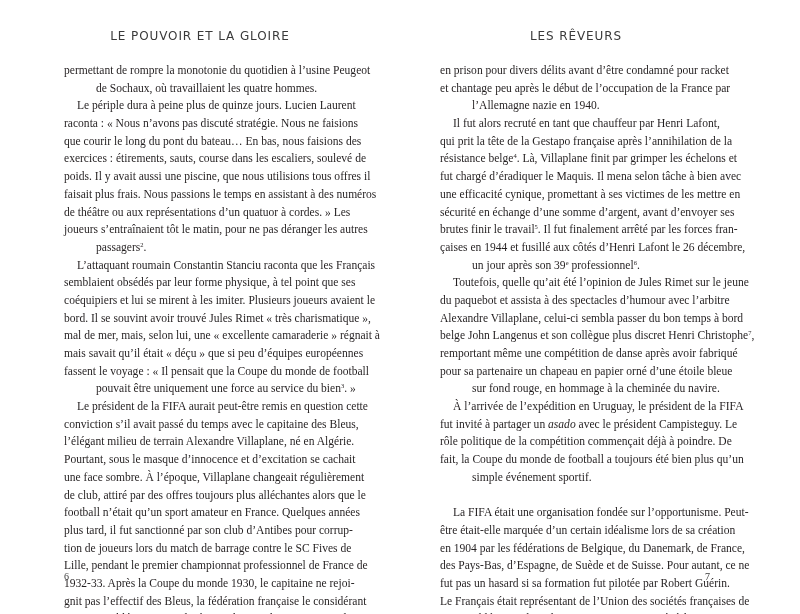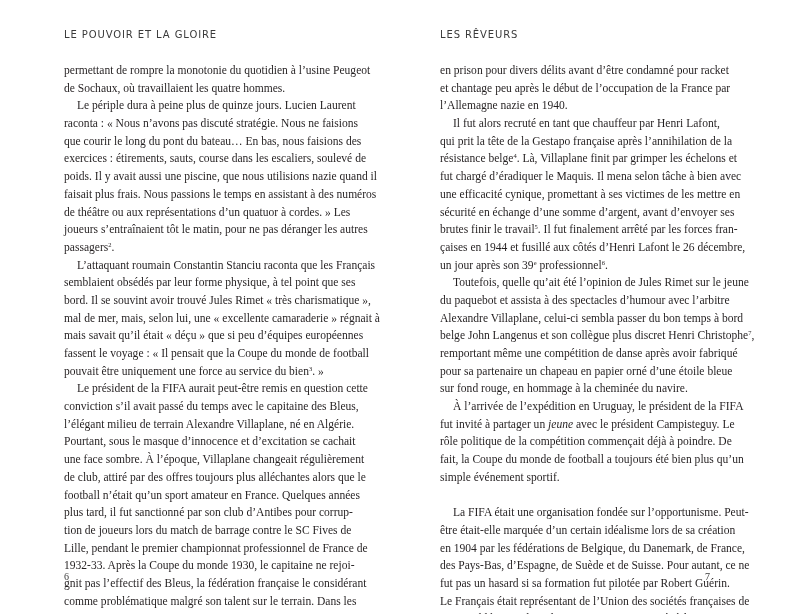--- a/index.html
+++ b/index.html
@@ -21,22 +21,23 @@
     width: 400px;
     height: 614px;
   }
   .page.left { left: 0; }
   .page.right { left: 376px; }
   .running-head {
     position: absolute;
     top: 29px;
     left: 64px;
     width: 272px;
+    text-align: center;
     font-family: "DejaVu Sans", "Liberation Sans", sans-serif;
-    font-size: 10px;
+    font-size: 12px;
     letter-spacing: 0.9px;
     color: #3a3a3a;
   }
   .body-text {
     position: absolute;
     top: 62px;
     left: 64px;
     width: 272px;
     font-size: 11.55px;
     line-height: 17.7px;
@@ -46,20 +47,21 @@
   .line {
     display: block;
     white-space: nowrap;
     text-align: justify;
     text-align-last: justify;
     height: 17.7px;
     overflow: visible;
   }
   .line.last {
     text-align-last: left;
+    margin-left: 32px;
   }
   .line.indent {
     text-indent: 13px;
   }
   .section-gap {
     display: block;
     height: 17.7px;
   }
   sup {
     font-size: 6.5px;
@@ -81,27 +83,28 @@
 
 <div class="page left">
   <div class="running-head">LE POUVOIR ET LA GLOIRE</div>
   <div class="body-text">
       <span class="line"><span>permettant de rompre la monotonie du quotidien à l’usine Peugeot</span></span>
       <span class="line last"><span>de Sochaux, où travaillaient les quatre hommes.</span></span>
       <span class="line indent"><span>Le périple dura à peine plus de quinze jours. Lucien Laurent</span></span>
       <span class="line"><span>raconta : « Nous n’avons pas discuté stratégie. Nous ne faisions</span></span>
       <span class="line"><span>que courir le long du pont du bateau… En bas, nous faisions des</span></span>
       <span class="line"><span>exercices : étirements, sauts, course dans les escaliers, soulevé de</span></span>
-      <span class="line"><span>poids. Il y avait aussi une piscine, que nous utilisions nazie quand il</span></span>
+      <span class="line"><span>poids. Il y avait aussi une piscine, que nous utilisions tous offres il</span></span>
       <span class="line"><span>faisait plus frais. Nous passions le temps en assistant à des numéros</span></span>
       <span class="line"><span>de théâtre ou aux représentations d’un quatuor à cordes. » Les</span></span>
       <span class="line"><span>joueurs s’entraînaient tôt le matin, pour ne pas déranger les autres</span></span>
       <span class="line last"><span>passagers</span><sup>2</sup><span>.</span></span>
       <span class="line indent"><span>L’attaquant roumain Constantin Stanciu raconta que les Français</span></span>
       <span class="line"><span>semblaient obsédés par leur forme physique, à tel point que ses</span></span>
+      <span class="line"><span>coéquipiers et lui se mirent à les imiter. Plusieurs joueurs avaient le</span></span>
       <span class="line"><span>bord. Il se souvint avoir trouvé Jules Rimet « très charismatique »,</span></span>
       <span class="line"><span>mal de mer, mais, selon lui, une « excellente camaraderie » régnait à</span></span>
       <span class="line"><span>mais savait qu’il était « déçu » que si peu d’équipes européennes</span></span>
       <span class="line"><span>fassent le voyage : « Il pensait que la Coupe du monde de football</span></span>
       <span class="line last"><span>pouvait être uniquement une force au service du bien</span><sup>3</sup><span>. »</span></span>
       <span class="line indent"><span>Le président de la FIFA aurait peut-être remis en question cette</span></span>
       <span class="line"><span>conviction s’il avait passé du temps avec le capitaine des Bleus,</span></span>
       <span class="line"><span>l’élégant milieu de terrain Alexandre Villaplane, né en Algérie.</span></span>
       <span class="line"><span>Pourtant, sous le masque d’innocence et d’excitation se cachait</span></span>
       <span class="line"><span>une face sombre. À l’époque, Villaplane changeait régulièrement</span></span>
@@ -133,21 +136,21 @@
       <span class="line"><span>çaises en 1944 et fusillé aux côtés d’Henri Lafont le 26 décembre,</span></span>
       <span class="line last"><span>un jour après son 39</span><sup>e</sup><span> professionnel</span><sup>6</sup><span>.</span></span>
       <span class="line indent"><span>Toutefois, quelle qu’ait été l’opinion de Jules Rimet sur le jeune</span></span>
       <span class="line"><span>du paquebot et assista à des spectacles d’humour avec l’arbitre</span></span>
       <span class="line"><span>Alexandre Villaplane, celui-ci sembla passer du bon temps à bord</span></span>
       <span class="line"><span>belge John Langenus et son collègue plus discret Henri Christophe</span><sup>7</sup><span>,</span></span>
       <span class="line"><span>remportant même une compétition de danse après avoir fabriqué</span></span>
       <span class="line"><span>pour sa partenaire un chapeau en papier orné d’une étoile bleue</span></span>
       <span class="line last"><span>sur fond rouge, en hommage à la cheminée du navire.</span></span>
       <span class="line indent"><span>À l’arrivée de l’expédition en Uruguay, le président de la FIFA</span></span>
-      <span class="line"><span>fut invité à partager un </span><em>jeune</em><span> avec le président Campisteguy. Le</span></span>
+      <span class="line"><span>fut invité à partager un </span><em>asado</em><span> avec le président Campisteguy. Le</span></span>
       <span class="line"><span>rôle politique de la compétition commençait déjà à poindre. De</span></span>
       <span class="line"><span>fait, la Coupe du monde de football a toujours été bien plus qu’un</span></span>
       <span class="line last"><span>simple événement sportif.</span></span>
       <span class="section-gap"></span>
       <span class="line indent"><span>La FIFA était une organisation fondée sur l’opportunisme. Peut-</span></span>
       <span class="line"><span>être était-elle marquée d’un certain idéalisme lors de sa création</span></span>
       <span class="line"><span>en 1904 par les fédérations de Belgique, du Danemark, de France,</span></span>
       <span class="line"><span>des Pays-Bas, d’Espagne, de Suède et de Suisse. Pour autant, ce ne</span></span>
       <span class="line"><span>fut pas un hasard si sa formation fut pilotée par Robert Guérin.</span></span>
       <span class="line"><span>Le Français était représentant de l’Union des sociétés françaises de</span></span>

